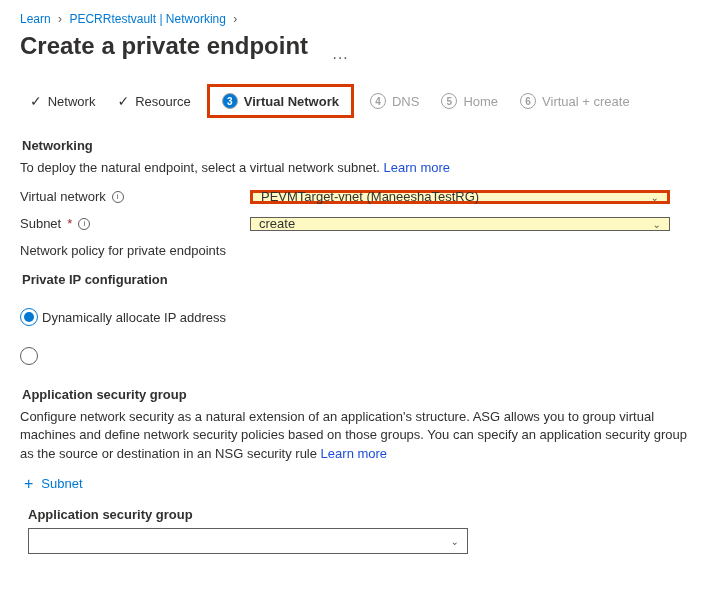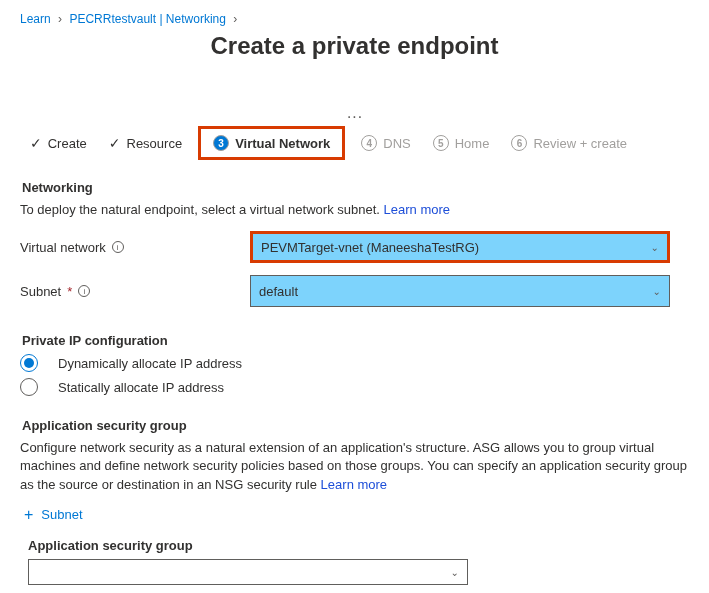--- a/index.html
+++ b/index.html
@@ -8,21 +8,21 @@
     font-size: 13px;
     color: #323130;
     background: #fff;
     padding: 12px 20px;
     width: 709px;
   }
   .breadcrumb { font-size: 12px; color: #605e5c; margin-bottom: 6px; }
   .breadcrumb a { color: #0078d4; text-decoration: none; }
   .breadcrumb .sep { margin: 0 4px; color: #605e5c; }
   h1 { font-size: 24px; font-weight: 600; margin-bottom: 24px; display: inline-block; }
-  .title-row { display: flex; align-items: center; gap: 24px; flex-direction: column; }
+  .title-row { display: flex; align-items: center; gap: 24px; }
   .more-dots { color: #605e5c; font-size: 16px; cursor: pointer; }
 
   .tabs { display: flex; gap: 10px; align-items: center; margin-bottom: 20px; padding-left: 4px; }
   .tab { display: flex; align-items: center; gap: 6px; font-size: 13px; padding: 4px 6px; color: #323130; }
   .tab.done .checkmark { color: #323130; font-size: 14px; }
   .tab.active { font-weight: 600; }
   .tab.active .num-badge { background: #0078d4; color: #fff; }
   .tab .num-badge {
     width: 16px; height: 16px; border-radius: 50%;
     display: inline-flex; align-items: center; justify-content: center;
@@ -39,32 +39,32 @@
   .form-row { display: flex; align-items: center; margin-bottom: 12px; }
   .form-label { width: 230px; font-size: 13px; display: flex; align-items: center; gap: 6px; }
   .form-label .req { color: #a4262c; }
   .info-icon {
     width: 12px; height: 12px; border: 1px solid #605e5c; border-radius: 50%;
     display: inline-flex; align-items: center; justify-content: center;
     font-size: 8px; color: #605e5c;
   }
   .form-control { flex: 1; max-width: 420px; }
   .select {
-    width: 100%; height: 32px; border: 1px solid #605e5c;
-    padding: 0 24px 0 8px; font-size: 13px; background: #7dd3fc;
+    width: 100%; height: 14px; border: 1px solid #605e5c;
+    padding: 0 24px 0 8px; font-size: 13px; background: #fef9c3;
     position: relative; display: flex; align-items: center;
   }
   .select.highlight { border: 3px solid #d83b01; }
   .select .chev {
     position: absolute; right: 8px; top: 50%; transform: translateY(-50%);
     font-size: 10px; color: #605e5c;
   }
   .static-val { font-size: 13px; }
 
-  .radio-row { display: flex; align-items: center; gap: 20px; margin: 6px 0; }
+  .radio-row { display: flex; align-items: center; gap: 4px; margin: 21px 0; }
   .radio { width: 18px; height: 18px; border: 1px solid #605e5c; border-radius: 50%; position: relative; }
   .radio.checked { border-color: #0078d4; }
   .radio.checked::after {
     content: ""; position: absolute; width: 10px; height: 10px;
     background: #0078d4; border-radius: 50%;
     top: 3px; left: 3px;
   }
 
   .create-btn { display: flex; align-items: center; gap: 8px; color: #0078d4; font-size: 13px; cursor: pointer; margin: 10px 0 14px; padding-left: 4px; }
   .plus { font-size: 16px; font-weight: 400; }
@@ -91,21 +91,21 @@
 </div>
 
 <div class="title-row">
   <h1>Create a private endpoint</h1>
   <span class="more-dots">···</span>
 </div>
 
 <div class="tabs">
   <div class="tab done">
     <span class="checkmark">✓</span>
-    <span>Create</span>
+    <span>Network</span>
   </div>
   <div class="tab done">
     <span class="checkmark">✓</span>
     <span>Resource</span>
   </div>
   <div class="highlight-tab">
     <div class="tab active">
       <span class="num-badge">3</span>
       <span>Virtual Network</span>
     </div>
@@ -113,21 +113,21 @@
   <div class="tab pending">
     <span class="num-badge">4</span>
     <span>DNS</span>
   </div>
   <div class="tab pending">
     <span class="num-badge">5</span>
     <span>Home</span>
   </div>
   <div class="tab pending">
     <span class="num-badge">6</span>
-    <span>Review + create</span>
+    <span>Virtual + create</span>
   </div>
 </div>
 
 <div class="section-title">Networking</div>
 <p class="desc">
   <span>To deploy the natural endpoint, select a virtual network subnet.</span>
   <a href="#" class="link">Learn more</a>
 </p>
 
 <div class="form-row">
@@ -144,38 +144,38 @@
 </div>
 
 <div class="form-row">
   <div class="form-label">
     <span>Subnet</span>
       <span class="req">*</span>
     <span class="info-icon">i</span>
   </div>
   <div class="form-control">
     <div class="select">
-      <span>default</span>
+      <span>create</span>
       <span class="chev">⌄</span>
     </div>
   </div>
 </div>
 
 <div class="form-row">
+  <div class="form-label">Network policy for private endpoints</div>
 </div>
 
 <div class="section-title">Private IP configuration</div>
 
 <div class="radio-row">
   <span class="radio checked"></span>
   <span>Dynamically allocate IP address</span>
 </div>
 <div class="radio-row">
   <span class="radio"></span>
-  <span>Statically allocate IP address</span>
 </div>
 
 <div class="section-title" style="margin-top:22px">Application security group</div>
 <p class="desc">
   <span>Configure network security as a natural extension of an application's structure. ASG allows you to group virtual machines and define network security policies based on those groups. You can specify an application security group as the source or destination in an NSG security rule</span>
   <a href="#" class="link">Learn more</a>
 </p>
 
 <div class="create-btn">
   <span class="plus">+</span>

